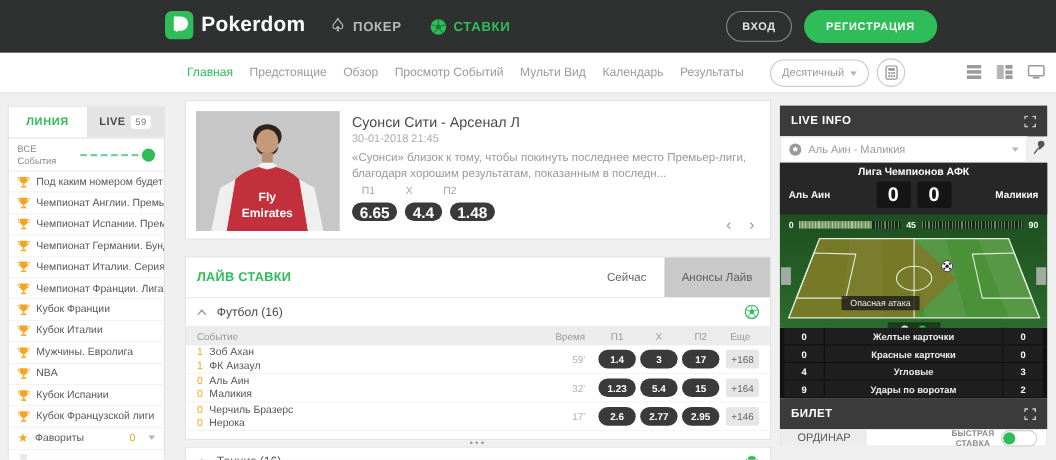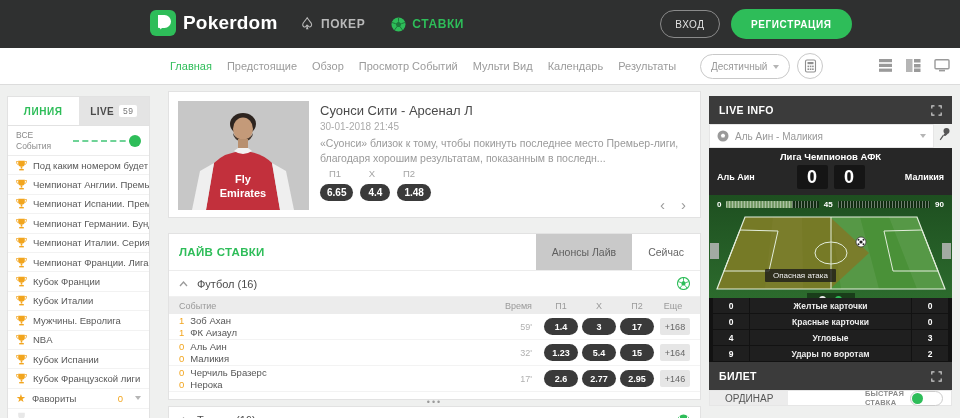--- a/index.html
+++ b/index.html
@@ -9,21 +9,21 @@
 
   
   .header { position:absolute; top:0; left:0; width:960px; height:48px; background:#2f3030; }
   .brand { position:absolute; left:150px; top:10px; display:flex; align-items:center; gap:7px; }
   .brand-name { color:#fff; font-size:19px; font-weight:bold; letter-spacing:.2px; }
   .hnav { position:absolute; left:300px; top:0; height:48px; display:flex; align-items:center; gap:26px; }
   .hnav a { display:flex; align-items:center; gap:6px; font-size:12px; font-weight:bold; color:#b9b9b9; letter-spacing:.6px; }
   .hnav a.active { color:#2ebd59; }
   .spade-glyph { font-size:16px; line-height:1; }
   .auth { position:absolute; left:660px; top:9px; display:flex; gap:11px; align-items:center; }
-  .btn-login { width:60px; height:28px; border-radius:14px; border:1px solid #8a8a8a; background:transparent; color:#e3e3e3; font-size:10px; font-weight:normal; letter-spacing:.6px; cursor:pointer; }
+  .btn-login { width:60px; height:28px; border-radius:14px; border:1px solid #8a8a8a; background:transparent; color:#e3e3e3; font-size:10px; font-weight:bold; letter-spacing:.6px; cursor:pointer; }
   .btn-register { height:30px; padding:4px 20px; border-radius:15px; border:none; background:#2ebd59; color:#fff; font-size:10px; font-weight:bold; letter-spacing:.6px; cursor:pointer; }
 
   
   .toolbar { position:absolute; top:48px; left:0; width:960px; height:37px; background:#fff; border-bottom:1px solid #dcdcdc; }
   .search { position:absolute; left:8px; top:6px; width:150px; height:25px; border:1px solid #c9c9c9; border-radius:3px; display:flex; align-items:center; background:#fff; }
   .search input { border:none; outline:none; flex:1; font-size:10px; color:#666; padding:0 4px 0 9px; background:transparent; }
   .search input::placeholder { color:#a9a9a9; }
   .search .sicon { margin-right:7px; display:flex; }
   .tlinks { position:absolute; left:170px; top:0; height:36px; display:flex; align-items:center; gap:15px; }
   .tlinks a { font-size:11px; color:#9b9b9b; }
@@ -56,21 +56,21 @@
   
   .featured { position:absolute; left:168px; top:91px; width:533px; height:127px; background:#fff; border:1px solid #e2e2e2; cursor:pointer; }
   .photo { position:absolute; left:9px; top:9px; width:131px; height:109px; overflow:hidden; }
   .ftitle { position:absolute; left:151px; top:11px; font-size:13px; color:#4a4a4a; }
   .fdate { position:absolute; left:151px; top:29px; font-size:10px; color:#ababab; }
   .fdesc { position:absolute; left:151px; top:44px; width:372px; font-size:10.5px; color:#9a9a9a; line-height:1.45; }
   .fodds { position:absolute; left:151px; top:76px; }
   .fodds .hrow { display:flex; gap:7px; margin-bottom:5px; }
   .fodds .hrow span { width:30px; text-align:center; font-size:9.5px; color:#a5a5a5; }
   .fodds .prow { display:flex; gap:7px; }
-  .fpill { min-width:30px; height:17px; border-radius:9px; background:#3a3a3a; color:#fff; font-size:10px; font-weight:bold; display:flex; align-items:center; justify-content:center; padding:0 7px; cursor:pointer; }
+  .fpill { min-width:30px; height:17px; border-radius:9px; background:#3a3a3a; color:#fff; font-size:14px; font-weight:bold; display:flex; align-items:center; justify-content:center; padding:0 7px; cursor:pointer; }
   .fnav { position:absolute; right:14px; bottom:5px; display:flex; gap:16px; color:#9a9a9a; font-size:15px; }
   .fnav span { cursor:pointer; line-height:1; }
 
   
   .livebets { position:absolute; left:168px; top:233px; width:533px; height:167px; background:#fff; border:1px solid #e2e2e2; }
   .lb-header { height:37px; display:flex; align-items:center; border-bottom:1px solid #ececec; }
   .lb-title { color:#2ebd59; font-weight:bold; font-size:11.5px; margin-left:10px; letter-spacing:.3px; }
   .lb-tabs { margin-left:auto; display:flex; height:100%; }
   .lb-tab { display:flex; align-items:center; padding:0 16px; font-size:10.5px; color:#666; cursor:pointer; }
   .lb-tab.inactive { background:#c9c9c9; color:#5f5f5f; }
@@ -122,21 +122,21 @@
   .dotpill .d2 { width:7px; height:7px; border-radius:50%; background:#2ebd59; cursor:pointer; }
 
   .statswrap { position:absolute; left:709px; top:298px; width:243px; height:64px; background:#121212; padding:0 4px; }
   .strow { height:16px; display:flex; align-items:center; background:#1f1f1f; border-bottom:1px solid #121212; }
   .st-val { width:36px; text-align:center; color:#fff; font-size:8.5px; font-weight:bold; }
   .st-label { flex:1; text-align:center; color:#ececec; font-size:8.5px; font-weight:bold; border-left:1px solid #121212; border-right:1px solid #121212; height:100%; display:flex; align-items:center; justify-content:center; }
 
   .ticket-body { position:absolute; left:709px; top:390px; width:243px; height:16px; background:#fff; border:1px solid #e6e6e6; display:flex; align-items:center; }
   .ordinar { height:100%; background:#ececec; display:flex; align-items:center; padding:0 15px; font-size:10px; color:#555; cursor:pointer; }
   .quick { margin-left:auto; display:flex; align-items:center; gap:6px; padding-right:8px; }
-  .quick-label { font-size:7.5px; color:#8a8a8a; text-align:left; line-height:1.25; font-weight:bold; letter-spacing:.2px; }
+  .quick-label { font-size:7.5px; color:#8a8a8a; text-align:center; line-height:1.25; font-weight:bold; letter-spacing:.2px; }
   .toggle { width:33px; height:15px; border:1px solid #ccc; border-radius:8px; background:#fff; position:relative; cursor:pointer; }
   .toggle .knob { position:absolute; left:1px; top:1px; width:11px; height:11px; border-radius:50%; background:#2ebd59; }
 </style>
 </head>
 <body>
 
 <div class="header">
   <div class="brand">
     <span style="display:flex;">
       <svg width="26" height="26" viewBox="0 0 26 26">
@@ -421,22 +421,22 @@
   <div class="fnav">
     <span>‹</span>
     <span>›</span>
   </div>
 </div>
 
 <div class="livebets">
   <div class="lb-header">
     <span class="lb-title">ЛАЙВ СТАВКИ</span>
     <div class="lb-tabs">
+      <div class="lb-tab">Сейчас</div>
       <div class="lb-tab inactive">Анонсы Лайв</div>
-      <div class="lb-tab">Сейчас</div>
     </div>
   </div>
   <div class="sport-row">
     <span class="collapse">
       <svg width="9" height="6" viewBox="0 0 9 6">
           <polyline points="1,5 4.5,1 8,5" fill="none" stroke="#9a9a9a" stroke-width="1.3"></polyline>
         </svg>
     </span>
     <span>Футбол  (16)</span>
     <span class="ballicon">

